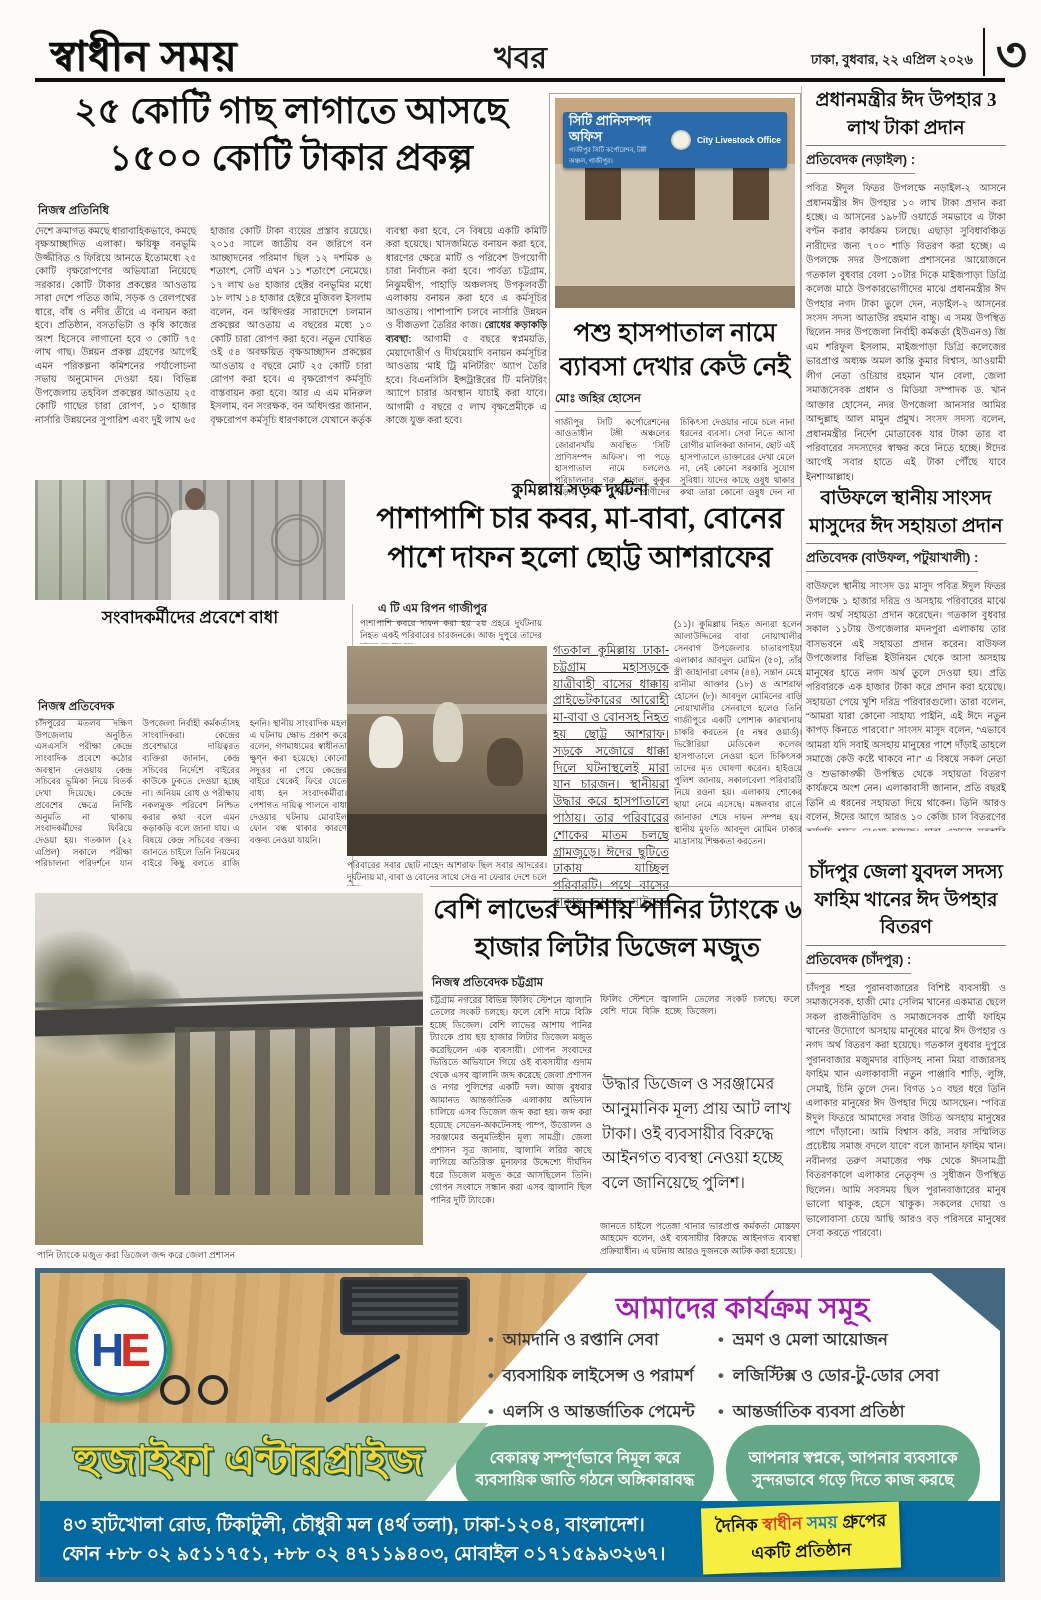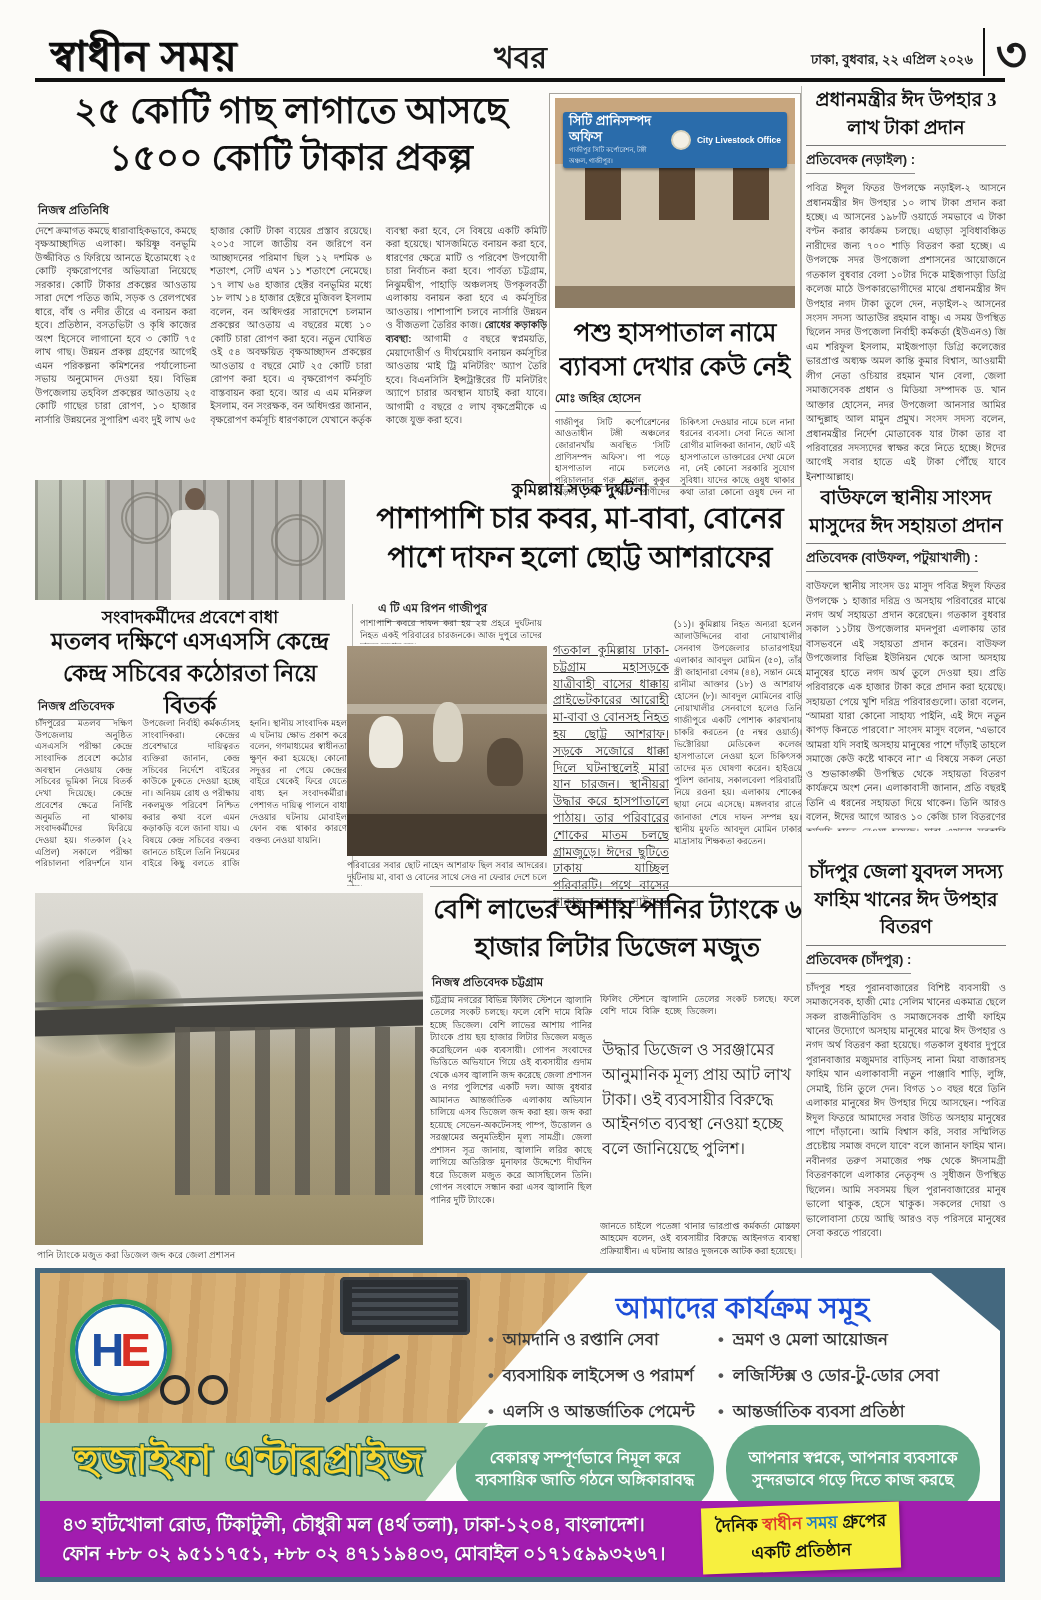--- a/index.html
+++ b/index.html
@@ -74,21 +74,21 @@
   .cr-wallline { position:absolute; left:0; right:0; top:58px; height:10px; background:#c9c2b2; opacity:.75; }
   .cr-t2 { left:347px; top:860px; width:200px; height:26px; font-size:8.6px; line-height:1.35; }
   .cr-c2 { left:553px; top:642px; width:116px; height:268px; font-size:12px; line-height:1.4;text-decoration:underline; }
   .cr-c3 { left:674px; top:618px; width:128px; height:268px; font-size:8.6px; line-height:1.4; }
 
   
   .dz-hl { left:430px; top:891px; width:375px; font-size:26px; line-height:1.45; }
   .dz-byline { left:432px; top:974px; }
   .dz-c1 { left:430px; top:994px; width:162px; height:264px; font-size:8.8px; line-height:1.42; }
   .dz-c2top { left:600px; top:994px; width:200px; height:34px; font-size:8.8px; line-height:1.42;font-family:Liberation Mono, monospace; }
-  .dz-quote { left:602px; top:1038px; width:198px; height:184px; font-family:"Liberation Serif", serif; font-size:16px; line-height:1.55; color:#1b1b1b; overflow:hidden; }
+  .dz-quote { left:602px; top:1072px; width:198px; height:184px; font-family:"Liberation Serif", serif; font-size:16px; line-height:1.55; color:#1b1b1b; overflow:hidden; }
   .dz-c2bot { left:600px; top:1220px; width:200px; height:38px; font-size:8.8px; line-height:1.42; }
 
   
   .br-photo { left:35px; top:893px; width:388px; height:352px; background:linear-gradient(180deg,#dddbd4 0%,#d0cec6 34%,#baaf8c 52%,#a89b76 78%,#988b68 100%); overflow:hidden; }
   .br-rail { position:absolute; left:0; right:0; top:104px; height:5px; background:#70706a; transform:rotate(-1.6deg); }
   .br-deck { position:absolute; left:-6px; right:-6px; top:112px; height:26px; background:#43423e; transform:rotate(-1.6deg); }
   .br-piers { position:absolute; right:0; top:134px; width:64%; height:168px; background:repeating-linear-gradient(90deg, rgba(96,92,82,.9) 0 15px, rgba(140,132,114,.25) 15px 40px); }
   .br-tree { position:absolute; border-radius:50%; background:radial-gradient(circle,#6d6f54 20%, rgba(109,111,84,0) 70%); }
   .br-caption { left:37px; top:1248px; width:386px; font-size:9px; color:#333; }
 
@@ -99,32 +99,32 @@
 
   
   .ad { left:35px; top:1268px; width:970px; height:314px; border:5px solid #44687f; background:#fdfdfb; overflow:hidden; }
   .ad-wood { position:absolute; left:0; top:0; width:548px; height:152px; background:repeating-linear-gradient(94deg,#d9b176 0 20px,#cda268 20px 30px,#d4ab70 30px 44px); clip-path:polygon(0 0,100% 0,76% 100%,0 100%); }
   .ad-laptop { position:absolute; right:118px; top:4px; width:130px; height:58px; background:#2b2f33; border-radius:5px; box-shadow:inset 0 0 0 3px #3a4046; }
   .ad-keys { position:absolute; inset:10px 12px; background:repeating-linear-gradient(0deg,#464c52 0 5px,#2b2f33 5px 9px); }
   .ad-glass { position:absolute; left:120px; bottom:20px; width:30px; height:30px; border:4px solid #23282c; border-radius:50%; }
   .ad-glass2 { left:158px; }
   .ad-pen { position:absolute; left:280px; bottom:44px; width:86px; height:6px; background:#1d2f46; transform:rotate(-32deg); border-radius:3px; }
   .ad-corner { position:absolute; right:0; top:0; width:84px; height:58px; background:#44687f; clip-path:polygon(18% 0,100% 0,100% 100%); }
-  .ad-header { position:absolute; left:455px; top:12px; width:495px; text-align:center; color:#1d4ed8; font-size:29px; font-weight:800; }
+  .ad-header { position:absolute; left:455px; top:12px; width:495px; text-align:center; color:#a21caf; font-size:29px; font-weight:800; }
   .ad-ul { position:absolute; top:54px; list-style:none; }
   .ad-ul li { font-size:16.5px; font-weight:700; color:#3a3a3a; margin-bottom:9px; }
   .ad-ul li::before { content:"•"; margin-right:9px; color:#555; }
   .ad-ul-left { left:448px; width:245px; }
   .ad-ul-right { left:678px; width:275px; }
   .ad-pill { position:absolute; top:152px; height:88px; background:#63a886; border-radius:42px; color:#fff; font-weight:800; font-size:15.5px; line-height:1.45; text-align:center; display:flex; align-items:center; justify-content:center; padding:6px 16px; }
   .ad-pill-left { left:416px; width:258px; }
   .ad-pill-right { left:686px; width:254px; }
   .ad-banner { position:absolute; left:0; top:150px; width:448px; height:78px; background:#a6cbab; clip-path:polygon(0 0,100% 0,86% 100%,0 100%); display:flex; align-items:center; }
   .ad-company { margin-left:34px; font-size:40px; font-weight:900; color:#f6d52f; text-shadow:2px 2px 0 #1a5b52, -1px -1px 0 #1a5b52, 1px -1px 0 #1a5b52, -1px 1px 0 #1a5b52; letter-spacing:1px; }
-  .ad-strip { position:absolute; left:0; top:228px; width:960px; height:76px; background:#a21caf; color:#fff; padding:10px 0 4px 22px; }
+  .ad-strip { position:absolute; left:0; top:228px; width:960px; height:76px; background:#0369a1; color:#fff; padding:10px 0 4px 22px; }
   .ad-strip div { font-size:19px; font-weight:800; line-height:1.5; text-shadow:1px 1px 1px rgba(40,80,60,.55); }
   .ad-logo { position:absolute; left:30px; top:26px; width:102px; height:102px; border-radius:50%; background:#fdfdf8; border:5px solid #2f9e5a; box-shadow:0 0 0 3px #1f6fb0 inset, 2px 3px 5px rgba(0,0,0,.35); display:flex; align-items:center; justify-content:center; font-weight:900; font-size:46px; }
   .ad-logo .h { color:#1f4fa0; } .ad-logo .e { color:#d93025; margin-left:-4px; }
   .ad-badge { position:absolute; left:662px; top:232px; width:198px; height:66px; background:#f7ef3f; transform:rotate(-2deg); display:flex; flex-direction:column; align-items:center; justify-content:center; font-size:17px; font-weight:800; color:#111; box-shadow:2px 2px 4px rgba(0,0,0,.25); }
   .b-red { color:#e0392a; } .b-blue { color:#1f7ac1; }
 </style>
 </head>
 <body>
 
 <div class="page">
@@ -187,21 +187,20 @@
 
   <div class="abs mt-photo">
     <div class="gate-foliage"></div>
     <div class="gate-bars"></div>
     <div class="gate-rosette" style="left:86px; top:12px;"></div>
     <div class="gate-rosette" style="left:236px; top:34px;"></div>
     <div class="gate-man-head"></div>
     <div class="gate-man-body"></div>
   </div>
   <div class="abs kicker mt-kicker">সংবাদকর্মীদের প্রবেশে বাধা</div>
-  <h2 class="abs hl mt-hl">মতলব দক্ষিণে এসএসসি কেন্দ্রে কেন্দ্র সচিবের কঠোরতা নিয়ে বিতর্ক</h2>
   <span class="abs byline mt-byline">নিজস্ব প্রতিবেদক</span>
   <div class="abs body-txt mt-body">চাঁদপুরের মতলব দক্ষিণ উপজেলায় অনুষ্ঠিত এসএসসি পরীক্ষা কেন্দ্রে সাংবাদিক প্রবেশে কঠোর অবস্থান নেওয়ায় কেন্দ্র সচিবের ভূমিকা নিয়ে বিতর্ক দেখা দিয়েছে। কেন্দ্রে প্রবেশের ক্ষেত্রে নির্দিষ্ট অনুমতি না থাকায় সংবাদকর্মীদের ফিরিয়ে দেওয়া হয়। গতকাল (২২ এপ্রিল) সকালে পরীক্ষা পরিচালনা পরিদর্শনে যান উপজেলা নির্বাহী কর্মকর্তাসহ সাংবাদিকরা। কেন্দ্রের প্রবেশদ্বারে দায়িত্বরত ব্যক্তিরা জানান, কেন্দ্র সচিবের নির্দেশে বাইরের কাউকে ঢুকতে দেওয়া হচ্ছে না। অনিয়ম রোধ ও পরীক্ষায় নকলমুক্ত পরিবেশ নিশ্চিত করার কথা বলে এমন কড়াকড়ি বলে জানা যায়। এ বিষয়ে কেন্দ্র সচিবের বক্তব্য জানতে চাইলে তিনি নিয়মের বাইরে কিছু বলতে রাজি হননি। স্থানীয় সাংবাদিক মহল এ ঘটনায় ক্ষোভ প্রকাশ করে বলেন, গণমাধ্যমের স্বাধীনতা ক্ষুণ্ন করা হয়েছে। কোনো সদুত্তর না পেয়ে কেন্দ্রের বাইরে থেকেই ফিরে যেতে বাধ্য হন সংবাদকর্মীরা। পেশাগত দায়িত্ব পালনে বাধা দেওয়ার ঘটনায় মোবাইল ফোন বন্ধ থাকার কারণে বক্তব্য নেওয়া যায়নি।</div>
   <div class="abs vrule vrule-mat"></div>
 
   <div class="abs kicker cr-kicker">কুমিল্লায় সড়ক দুর্ঘটনা</div>
   <h2 class="abs hl cr-hl">পাশাপাশি চার কবর, মা-বাবা, বোনের পাশে দাফন হলো ছোট্ট আশরাফের</h2>
   <span class="abs byline cr-byline">এ টি এম রিপন গাজীপুর</span>
   <div class="abs body-txt cr-t1">পাশাপাশি কবরে দাফন করা হয় ২য় প্রহরে দুর্ঘটনায় নিহত একই পরিবারের চারজনকে। আজ দুপুরে তাদের দাফন সম্পন্ন হয়।</div>
   <div class="abs cr-photo">
     <div class="cr-wallline"></div>

